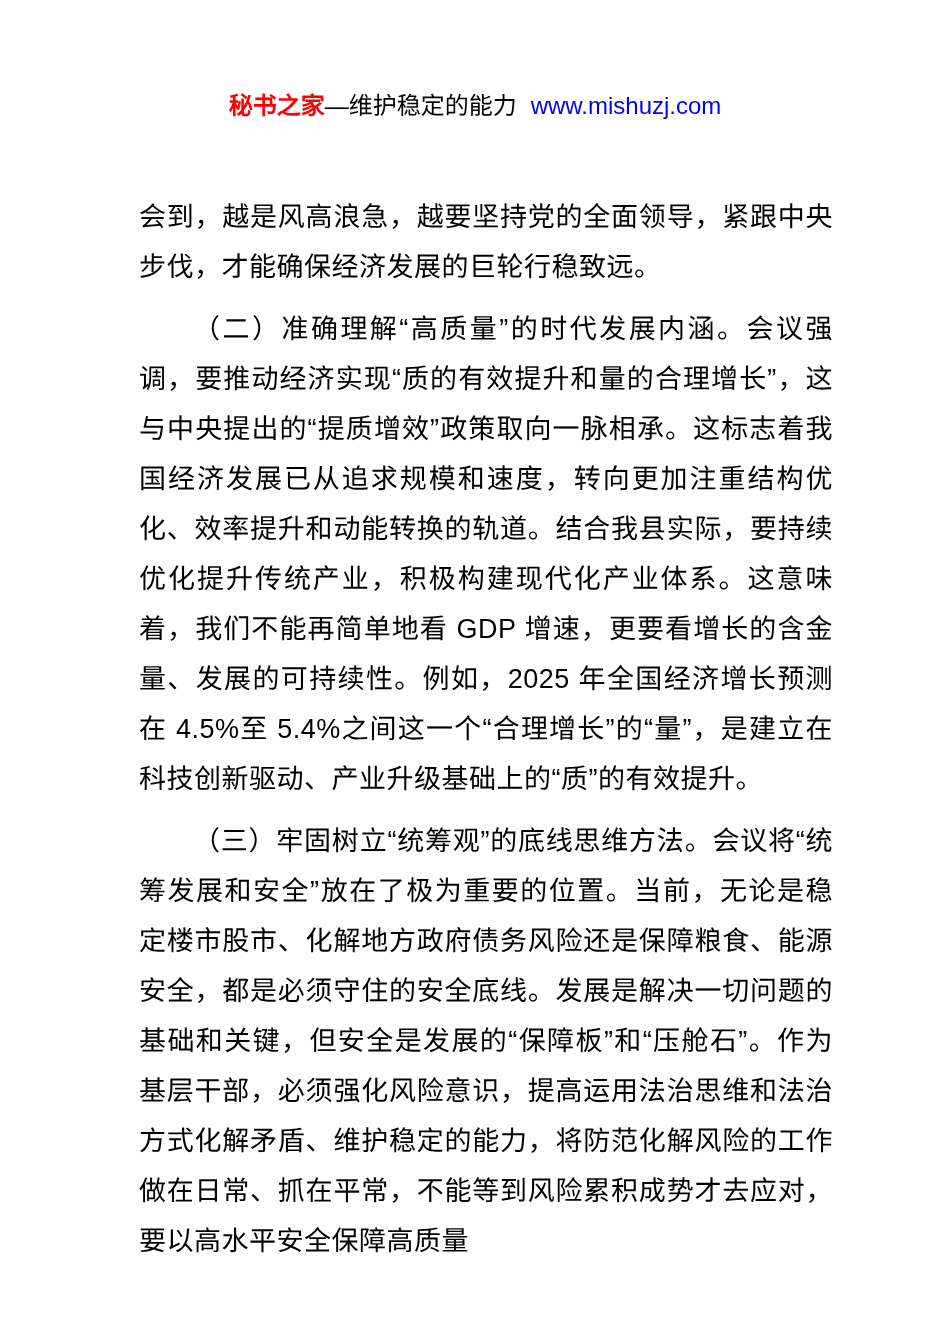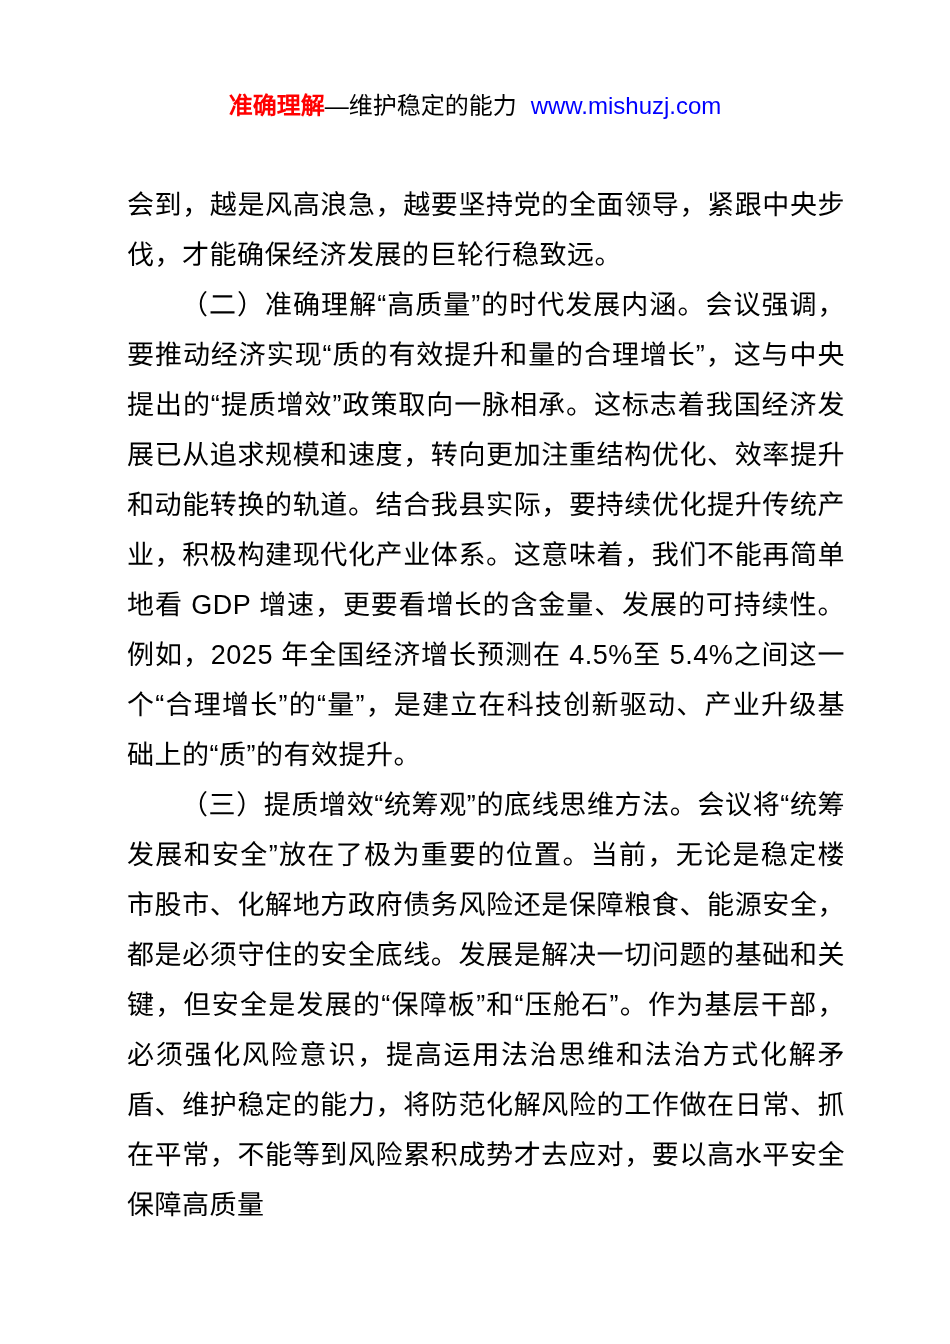--- a/index.html
+++ b/index.html
@@ -44,42 +44,42 @@
     top: 180px;
     width: 718px;
     color: #000000;
     font-size: 27px;
     line-height: 50px;
     text-align: justify;
     text-justify: inter-ideograph;
     letter-spacing: 0.5px;
   }
   .content p {
-    margin: 0;
+    margin: 12px;
     padding: 0;
   }
   .para-indent {
     text-indent: 2em;
   }
   .lead {
     font-weight: 400;
   }
 </style>
 </head>
 <body>
 
 <div class="page">
 
   <div class="header">
-    <span class="site-name">准确理解</span><span class="tagline">—维护稳定的能力</span><span class="site-url">www.mishuzj.com</span>
+    <span class="site-name">秘书之家</span><span class="tagline">—维护稳定的能力</span><span class="site-url">www.mishuzj.com</span>
   </div>
 
   <div class="content">
 
     <p><span class="lead"></span><span>会到，越是风高浪急，越要坚持党的全面领导，紧跟中央步伐，才能确保经济发展的巨轮行稳致远。</span></p>
 
     <p class="para-indent"><span class="lead">（二）准确理解“高质量”的时代发展内涵。</span><span>会议强调，要推动经济实现“质的有效提升和量的合理增长”，这与中央提出的“提质增效”政策取向一脉相承。这标志着我国经济发展已从追求规模和速度，转向更加注重结构优化、效率提升和动能转换的轨道。结合我县实际，要持续优化提升传统产业，积极构建现代化产业体系。这意味着，我们不能再简单地看 GDP 增速，更要看增长的含金量、发展的可持续性。例如，2025 年全国经济增长预测在 4.5%至 5.4%之间这一个“合理增长”的“量”，是建立在科技创新驱动、产业升级基础上的“质”的有效提升。</span></p>
 
-    <p class="para-indent"><span class="lead">（三）提质增效“统筹观”的底线思维方法。</span><span>会议将“统筹发展和安全”放在了极为重要的位置。当前，无论是稳定楼市股市、化解地方政府债务风险还是保障粮食、能源安全，都是必须守住的安全底线。发展是解决一切问题的基础和关键，但安全是发展的“保障板”和“压舱石”。作为基层干部，必须强化风险意识，提高运用法治思维和法治方式化解矛盾、维护稳定的能力，将防范化解风险的工作做在日常、抓在平常，不能等到风险累积成势才去应对，要以高水平安全保障高质量</span></p>
+    <p class="para-indent"><span class="lead">（三）牢固树立“统筹观”的底线思维方法。</span><span>会议将“统筹发展和安全”放在了极为重要的位置。当前，无论是稳定楼市股市、化解地方政府债务风险还是保障粮食、能源安全，都是必须守住的安全底线。发展是解决一切问题的基础和关键，但安全是发展的“保障板”和“压舱石”。作为基层干部，必须强化风险意识，提高运用法治思维和法治方式化解矛盾、维护稳定的能力，将防范化解风险的工作做在日常、抓在平常，不能等到风险累积成势才去应对，要以高水平安全保障高质量</span></p>
 
   </div>
 
 </div>
 
 </body></html>

